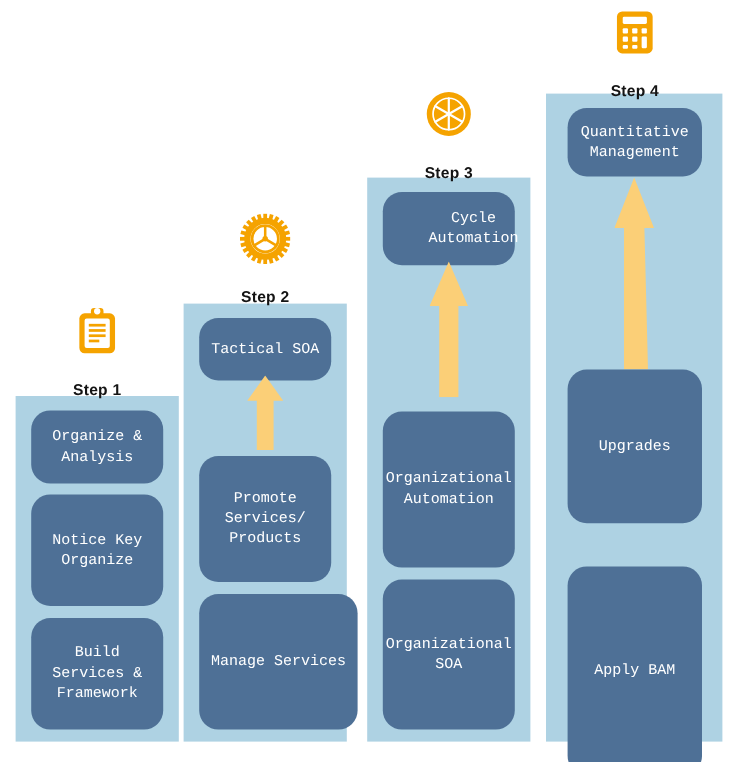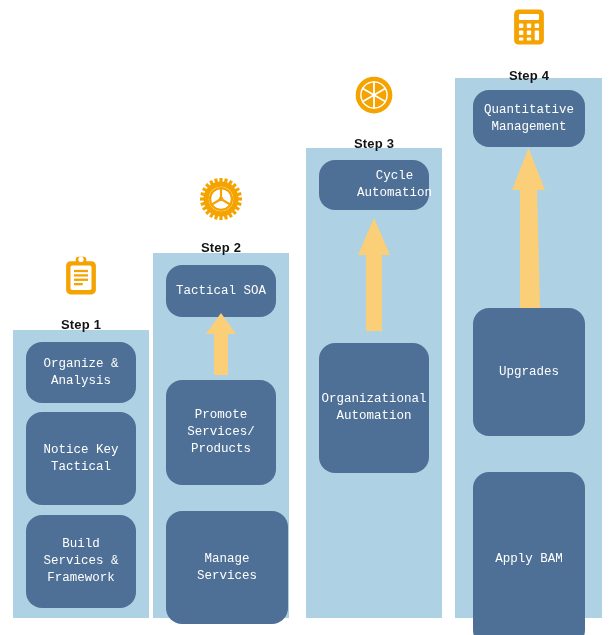--- a/index.html
+++ b/index.html
@@ -81,21 +81,21 @@
         <rect x="16" y="32" width="10" height="2.6" fill="#f5a300"></rect>
       </svg>
     </span>
     <span class="step-label">Step 1</span>
   </div>
 
   <div class="node" style="left:26px; top:342px; width:110px; height:61px;">
     <span>Organize &amp; Analysis</span>
   </div>
   <div class="node" style="left:26px; top:412px; width:110px; height:93px;">
-    <span>Notice Key Tactical</span>
+    <span>Notice Key Organize</span>
   </div>
   <div class="node" style="left:26px; top:515px; width:110px; height:93px;">
     <span>Build Services &amp; Framework</span>
   </div>
 
   <div class="column" style="left:153px; top:253px; width:136px; height:365px;"></div>
 
   <div class="step-head" style="left:166px; top:178px;">
     <span class="step-icon">
       <svg viewBox="0 0 48 48" xmlns="http://www.w3.org/2000/svg">
@@ -145,21 +145,21 @@
     <span>Tactical SOA</span>
   </div>
   <div class="arrow" style="left:206px; top:313px; width:30px; height:62px;">
     <svg viewBox="0 0 30 62" preserveAspectRatio="none" xmlns="http://www.w3.org/2000/svg">
       <polygon points="15,0 30,21 22,21 22,62 8,62 8,21 0,21" fill="#fbcf77"></polygon>
     </svg>
   </div>
   <div class="node" style="left:166px; top:380px; width:110px; height:105px;">
     <span>Promote Services/ Products</span>
   </div>
-  <div class="node" style="left:166px; top:495px; width:122px; height:113px;margin-top:16px;">
+  <div class="node" style="left:166px; top:495px; width:132px; height:113px;">
     <span>Manage Services</span>
   </div>
 
   <div class="column" style="left:306px; top:148px; width:136px; height:470px;"></div>
 
   <div class="step-head" style="left:319px; top:74px;align-items:center;">
     <span class="step-icon">
       <svg viewBox="0 0 48 48" xmlns="http://www.w3.org/2000/svg">
         <circle cx="24" cy="24" r="21" fill="#f5a300"></circle>
         <circle cx="24" cy="24" r="15" fill="#ffffff"></circle>
@@ -178,30 +178,33 @@
           <line x1="24" y1="24" x2="36.8" y2="31.4"></line>
           <line x1="24" y1="24" x2="24" y2="38.8"></line>
           <line x1="24" y1="24" x2="11.2" y2="31.4"></line>
           <line x1="24" y1="24" x2="11.2" y2="16.6"></line>
         </g>
       </svg>
     </span>
     <span class="step-label">Step 3</span>
   </div>
 
-  <div class="node" style="left:319px; top:160px; width:110px; height:50px;padding-left:47px;">
+  <div class="node" style="left:319px; top:160px; width:110px; height:61px;padding-left:47px;">
     <span>Cycle Automation</span>
   </div>
   <div class="arrow" style="left:358px; top:218px; width:32px; height:113px;">
     <svg viewBox="0 0 32 113" preserveAspectRatio="none" xmlns="http://www.w3.org/2000/svg">
       <polygon points="16,0 32,37 24,37 24,113 8,113 8,37 0,37" fill="#fbcf77"></polygon>
     </svg>
   </div>
   <div class="node" style="left:319px; top:343px; width:110px; height:130px;">
     <span>Organizational Automation</span>
+  </div>
+  <div class="node" style="left:319px; top:483px; width:110px; height:125px;">
+    <span>Organizational SOA</span>
   </div>
 
   <div class="column" style="left:455px; top:78px; width:147px; height:540px;"></div>
 
   <div class="step-head" style="left:474px; top:6px;">
     <span class="step-icon">
       <svg viewBox="0 0 48 48" xmlns="http://www.w3.org/2000/svg">
         <rect x="7" y="4" width="34" height="40" rx="5" fill="#f5a300"></rect>
         <rect x="12.5" y="9" width="23" height="7" rx="1.4" fill="#ffffff"></rect>
         <g fill="#ffffff">

